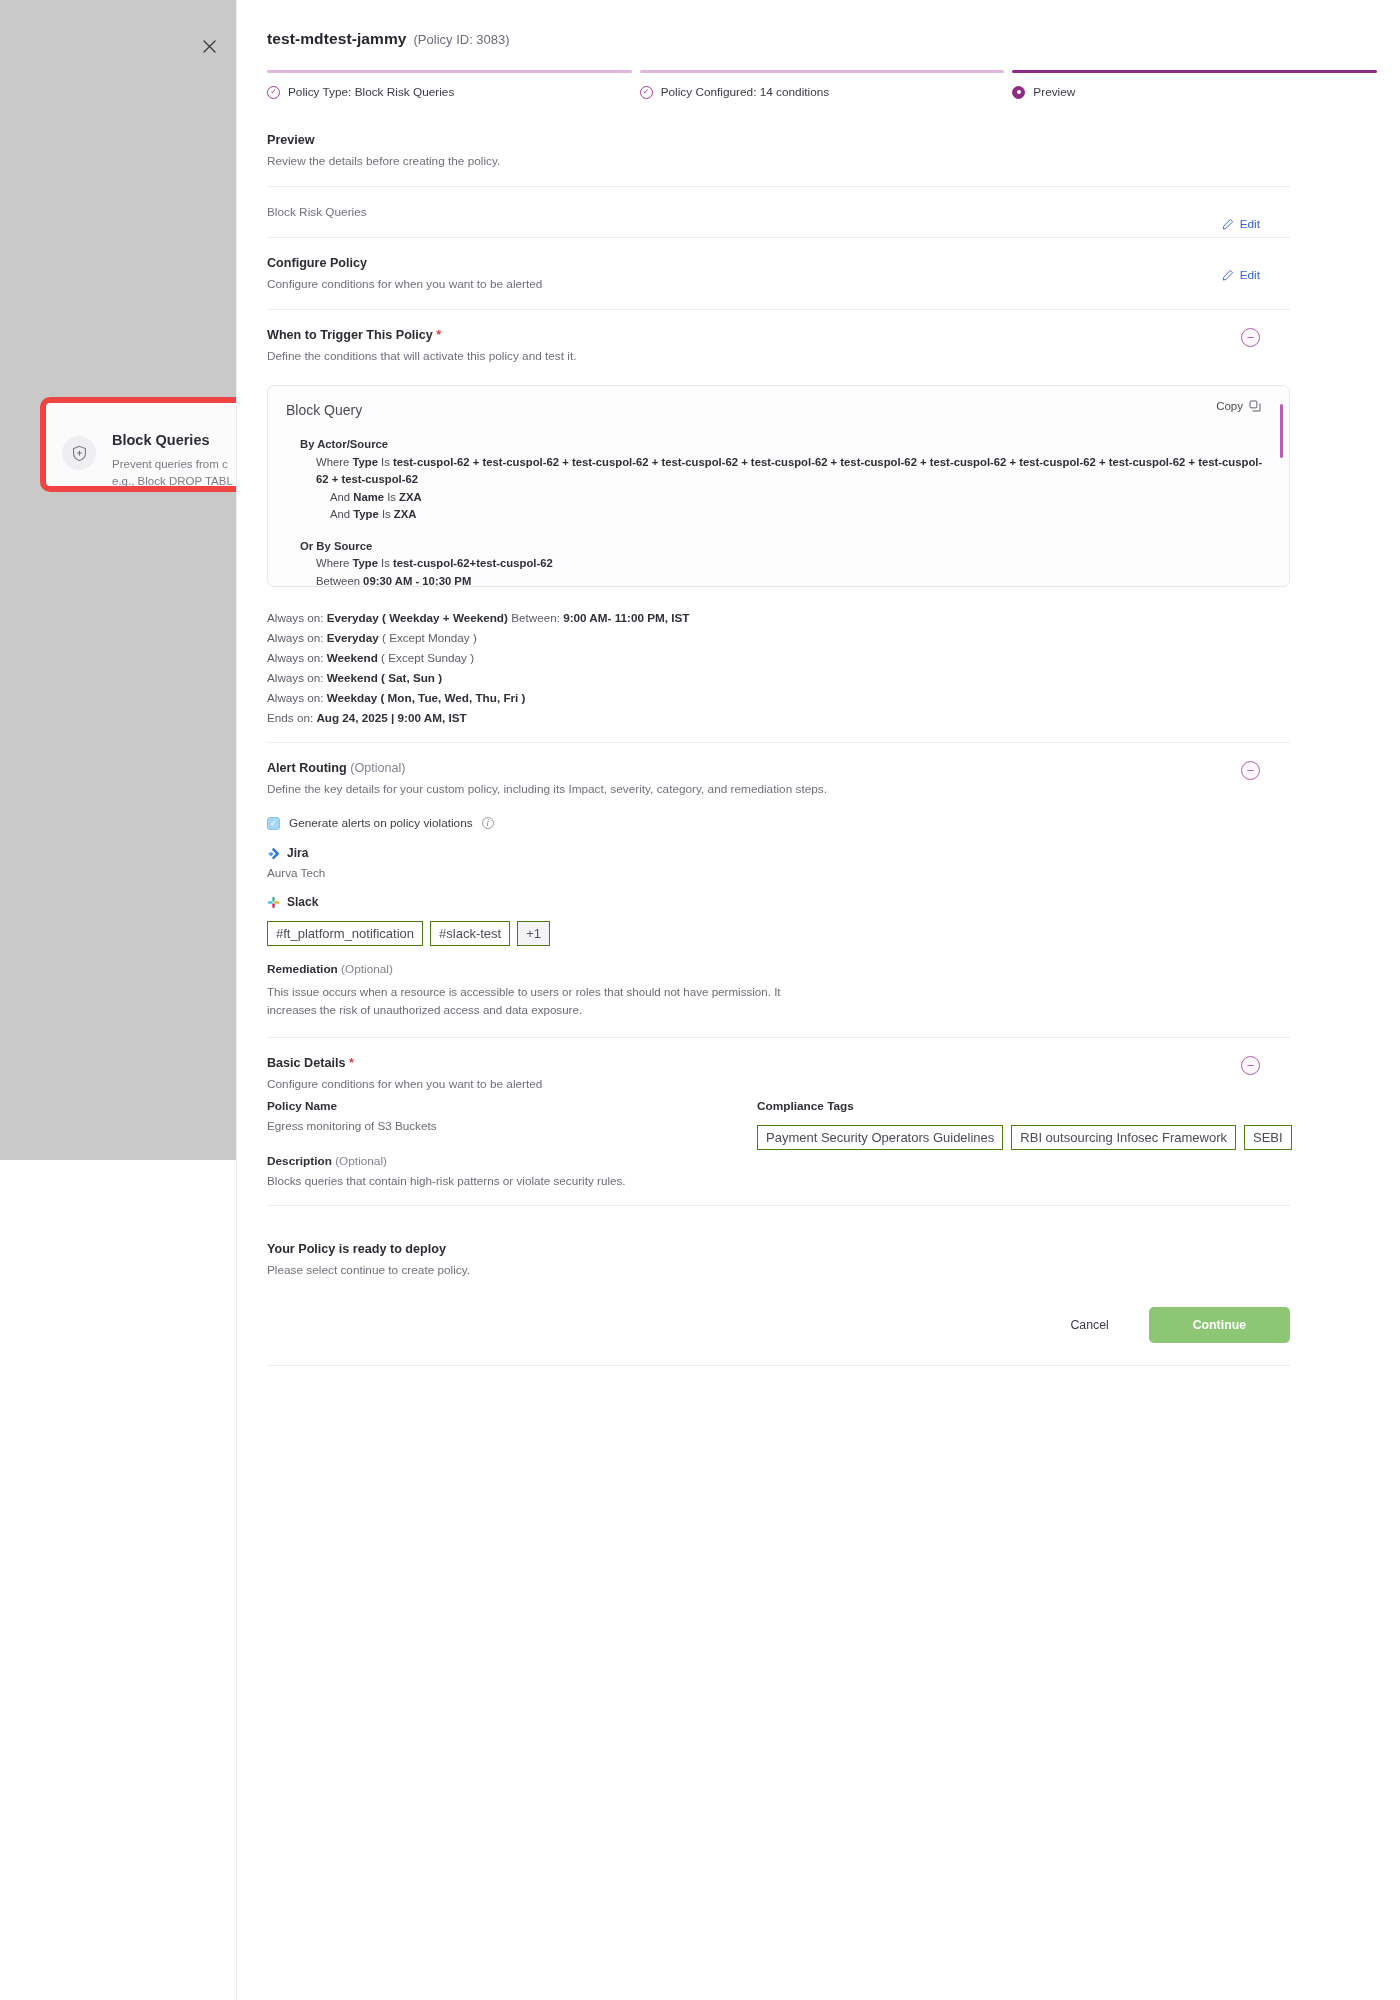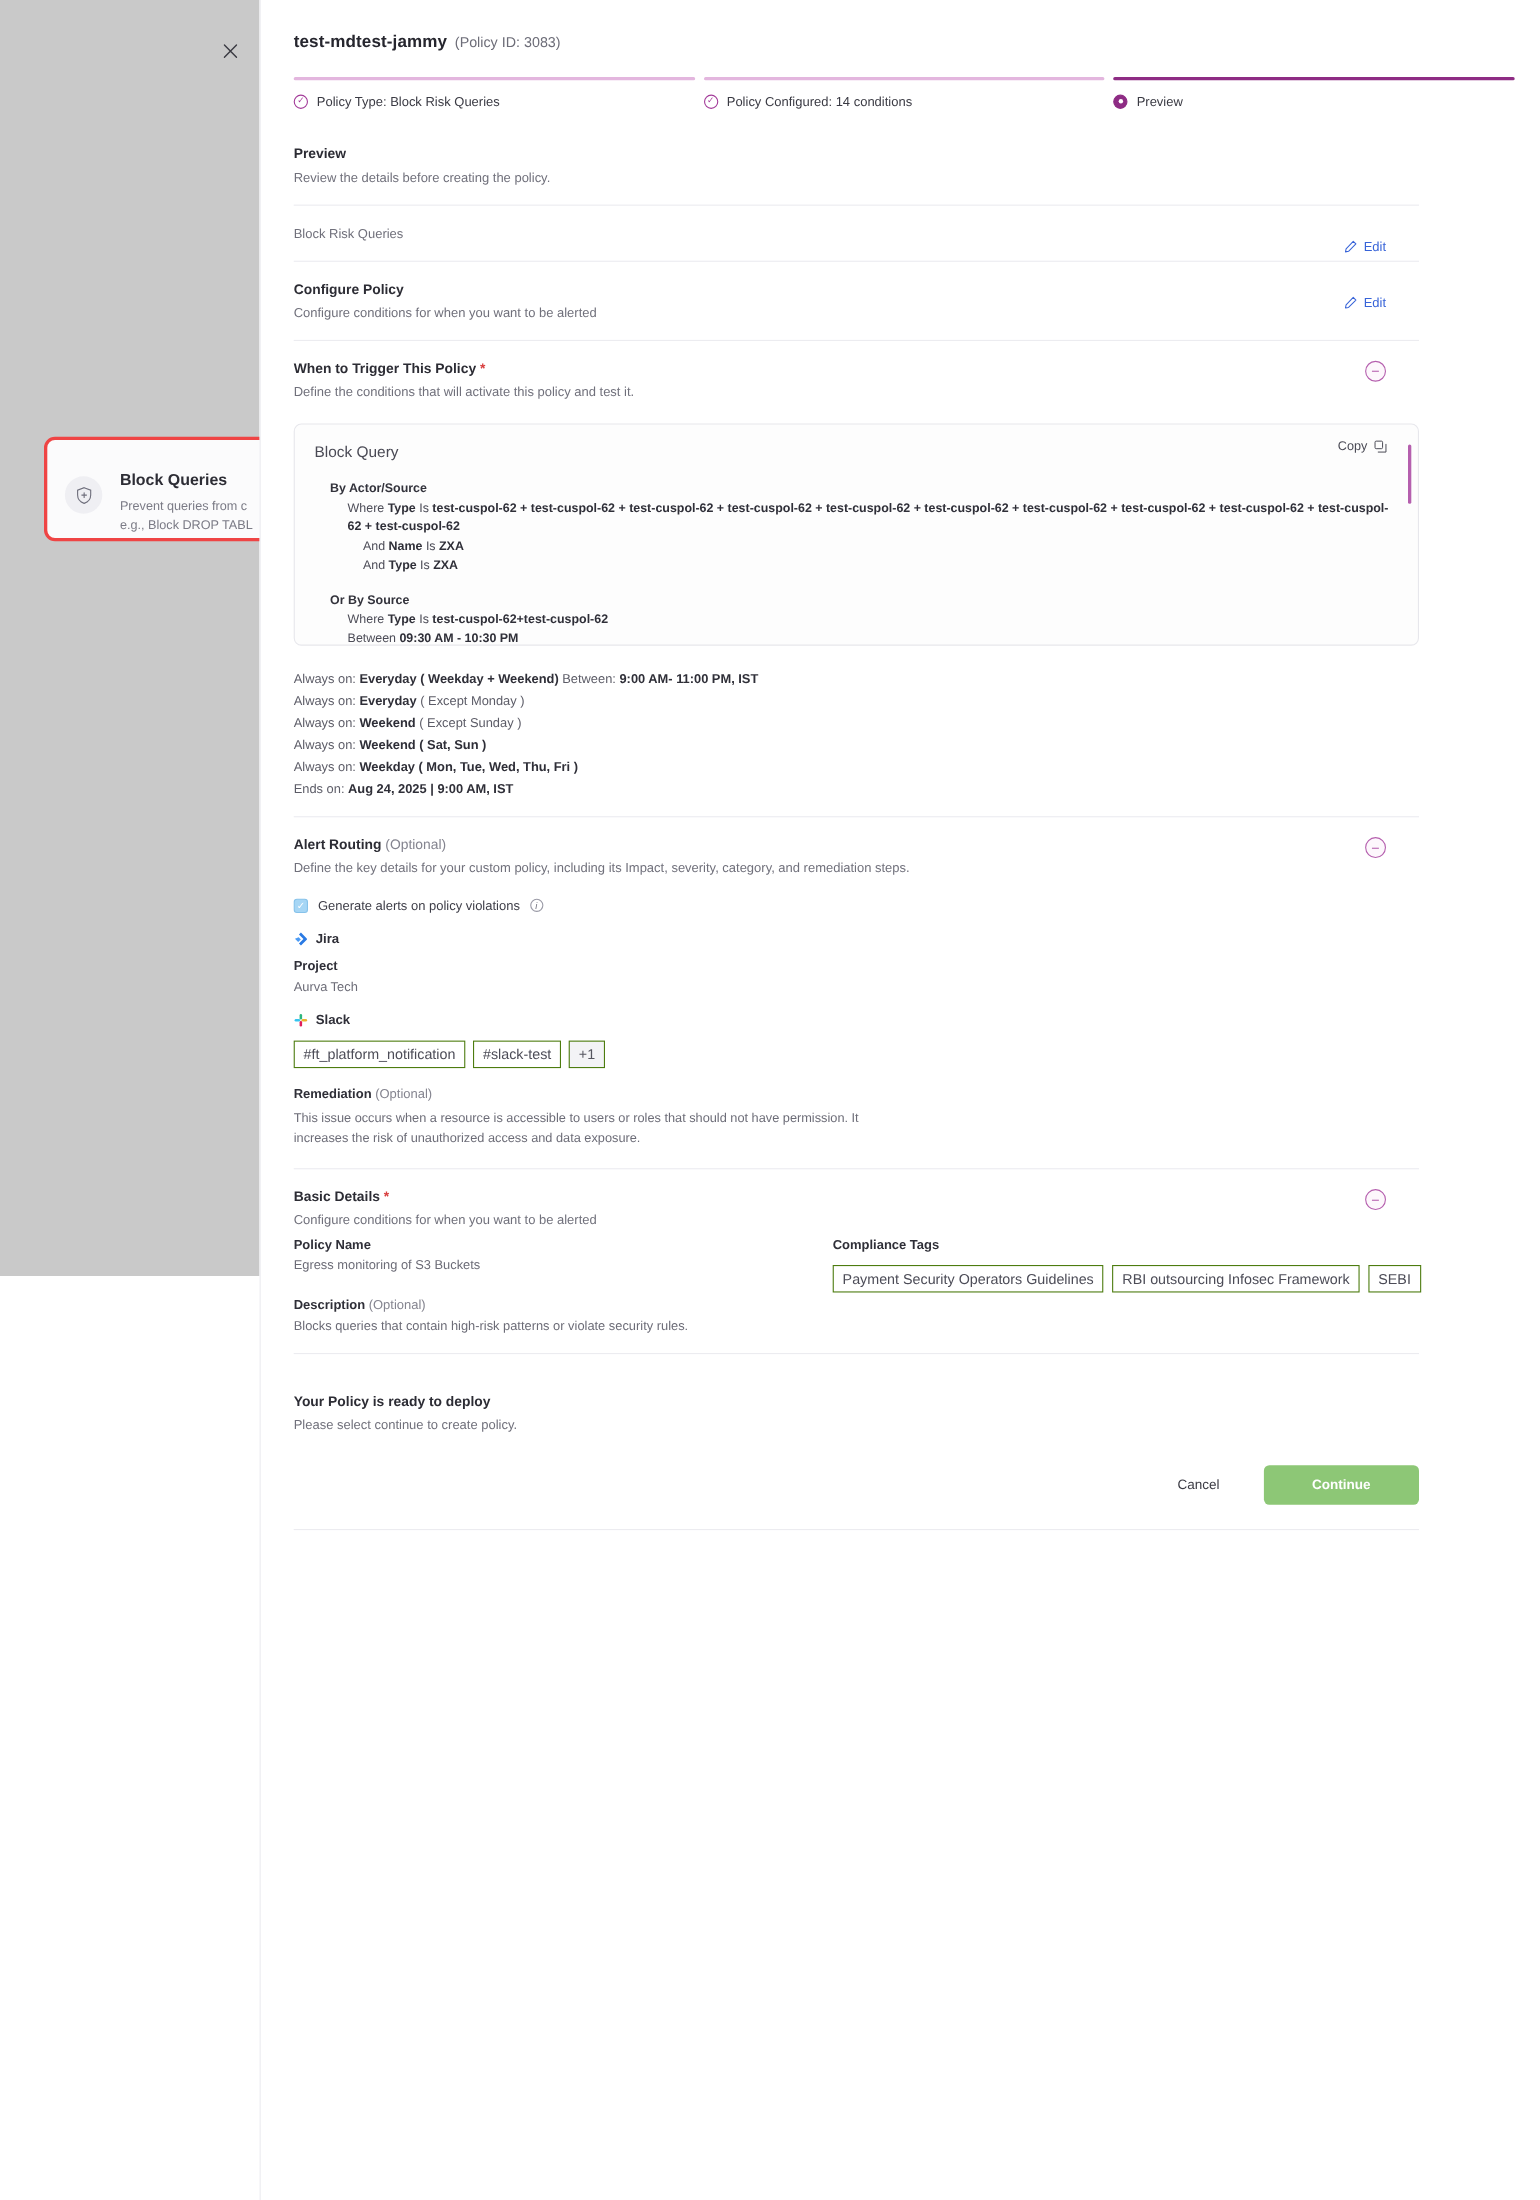--- a/index.html
+++ b/index.html
@@ -38,21 +38,21 @@
     font-size: 17px;
     cursor: pointer;
   }
 
   
   #bg-card {
     position: absolute;
     left: 40px; top: 397px;
     width: 260px; height: 95px;
     background: #fbfbfc;
-    border: 3px solid #ef4444;
+    border: 6px solid #ef4444;
     border-radius: 10px;
     padding: 14px 16px 14px 66px;
   }
   #bg-card .shield {
     position: absolute;
     left: 16px; top: 33px;
     width: 34px; height: 34px;
     border-radius: 50%;
     background: #efeff3;
     display: flex; align-items: center; justify-content: center;
@@ -402,21 +402,20 @@
       <span class="info-i">i</span>
     </div>
 
     <div class="integration">
       <svg class="jira-ico" viewBox="0 0 16 16" aria-hidden="true">
         <path d="M8.1 1 L14.6 7.5 a1.1 1.1 0 0 1 0 1.5 L8.1 15.5 L5.9 13.3 L10.9 8.2 L5.9 3.2 Z" fill="#2a7ae4"></path>
         <path d="M5.6 6.2 L8 8.6 L5 11.6 L1.4 8 Z" fill="#4b9bf5"></path>
       </svg>
       <span>Jira</span>
     </div>
-    <div class="sub-label">Project</div>
     <div class="sub-value">Aurva Tech</div>
 
     <div class="integration">
       <svg class="slack-ico" viewBox="0 0 16 16" aria-hidden="true">
         <rect x="1" y="6.6" width="6.2" height="2.8" rx="1.4" fill="#36c5f0"></rect>
         <rect x="6.6" y="1" width="2.8" height="6.2" rx="1.4" fill="#2eb67d"></rect>
         <rect x="8.8" y="6.6" width="6.2" height="2.8" rx="1.4" fill="#ecb22e"></rect>
         <rect x="6.6" y="8.8" width="2.8" height="6.2" rx="1.4" fill="#e01e5a"></rect>
       </svg>
       <span>Slack</span>

